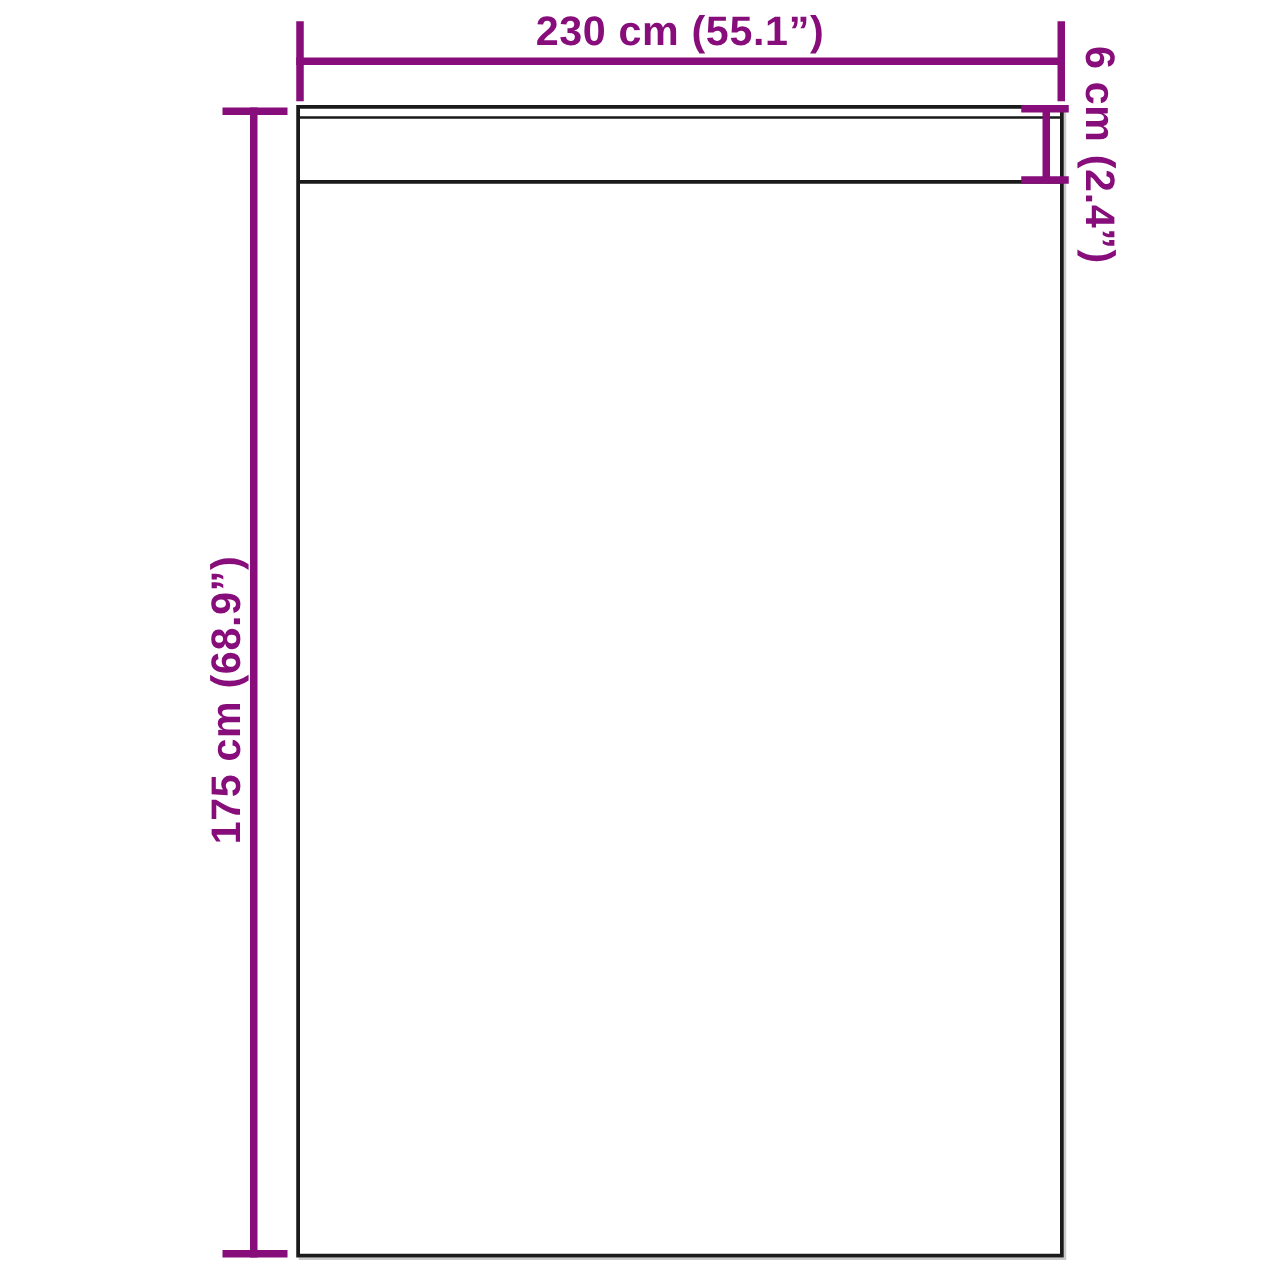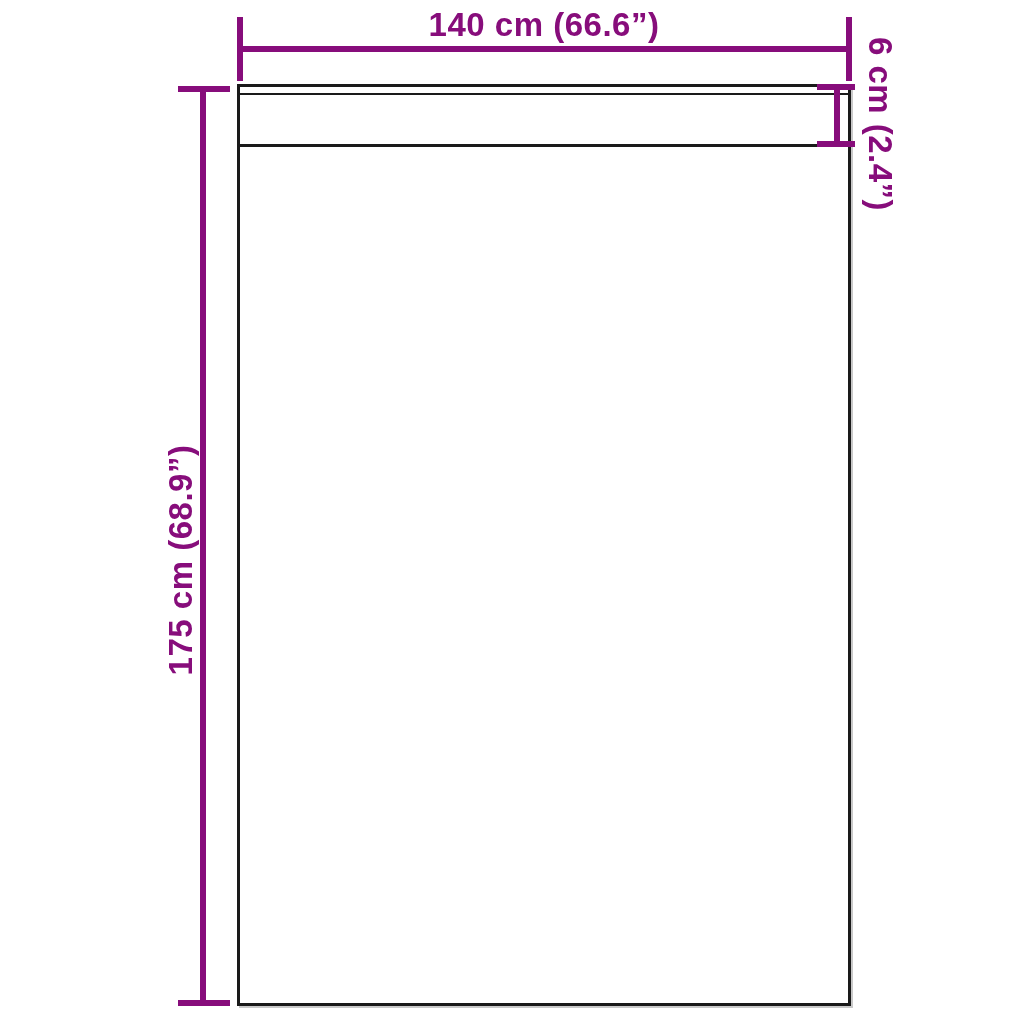--- a/index.html
+++ b/index.html
@@ -83,21 +83,21 @@
 <div class="canvas">
 
   <div class="product">
     <div class="hem-line hem-line-1"></div>
     <div class="hem-line hem-line-2"></div>
   </div>
 
   <div class="dim width-line"></div>
   <div class="dim width-tick-left"></div>
   <div class="dim width-tick-right"></div>
-  <div class="dim-label width-label">140 cm (66.6”)</div>
+  <div class="dim-label width-label">230 cm (55.1”)</div>
 
   <div class="dim height-line"></div>
   <div class="dim height-tick-top"></div>
   <div class="dim height-tick-bottom"></div>
   <div class="dim-label height-label">175 cm (68.9”)</div>
 
   <div class="dim hem-dim-line"></div>
   <div class="dim hem-tick-top"></div>
   <div class="dim hem-tick-bottom"></div>
   <div class="dim-label hem-label">6 cm (2.4”)</div>

